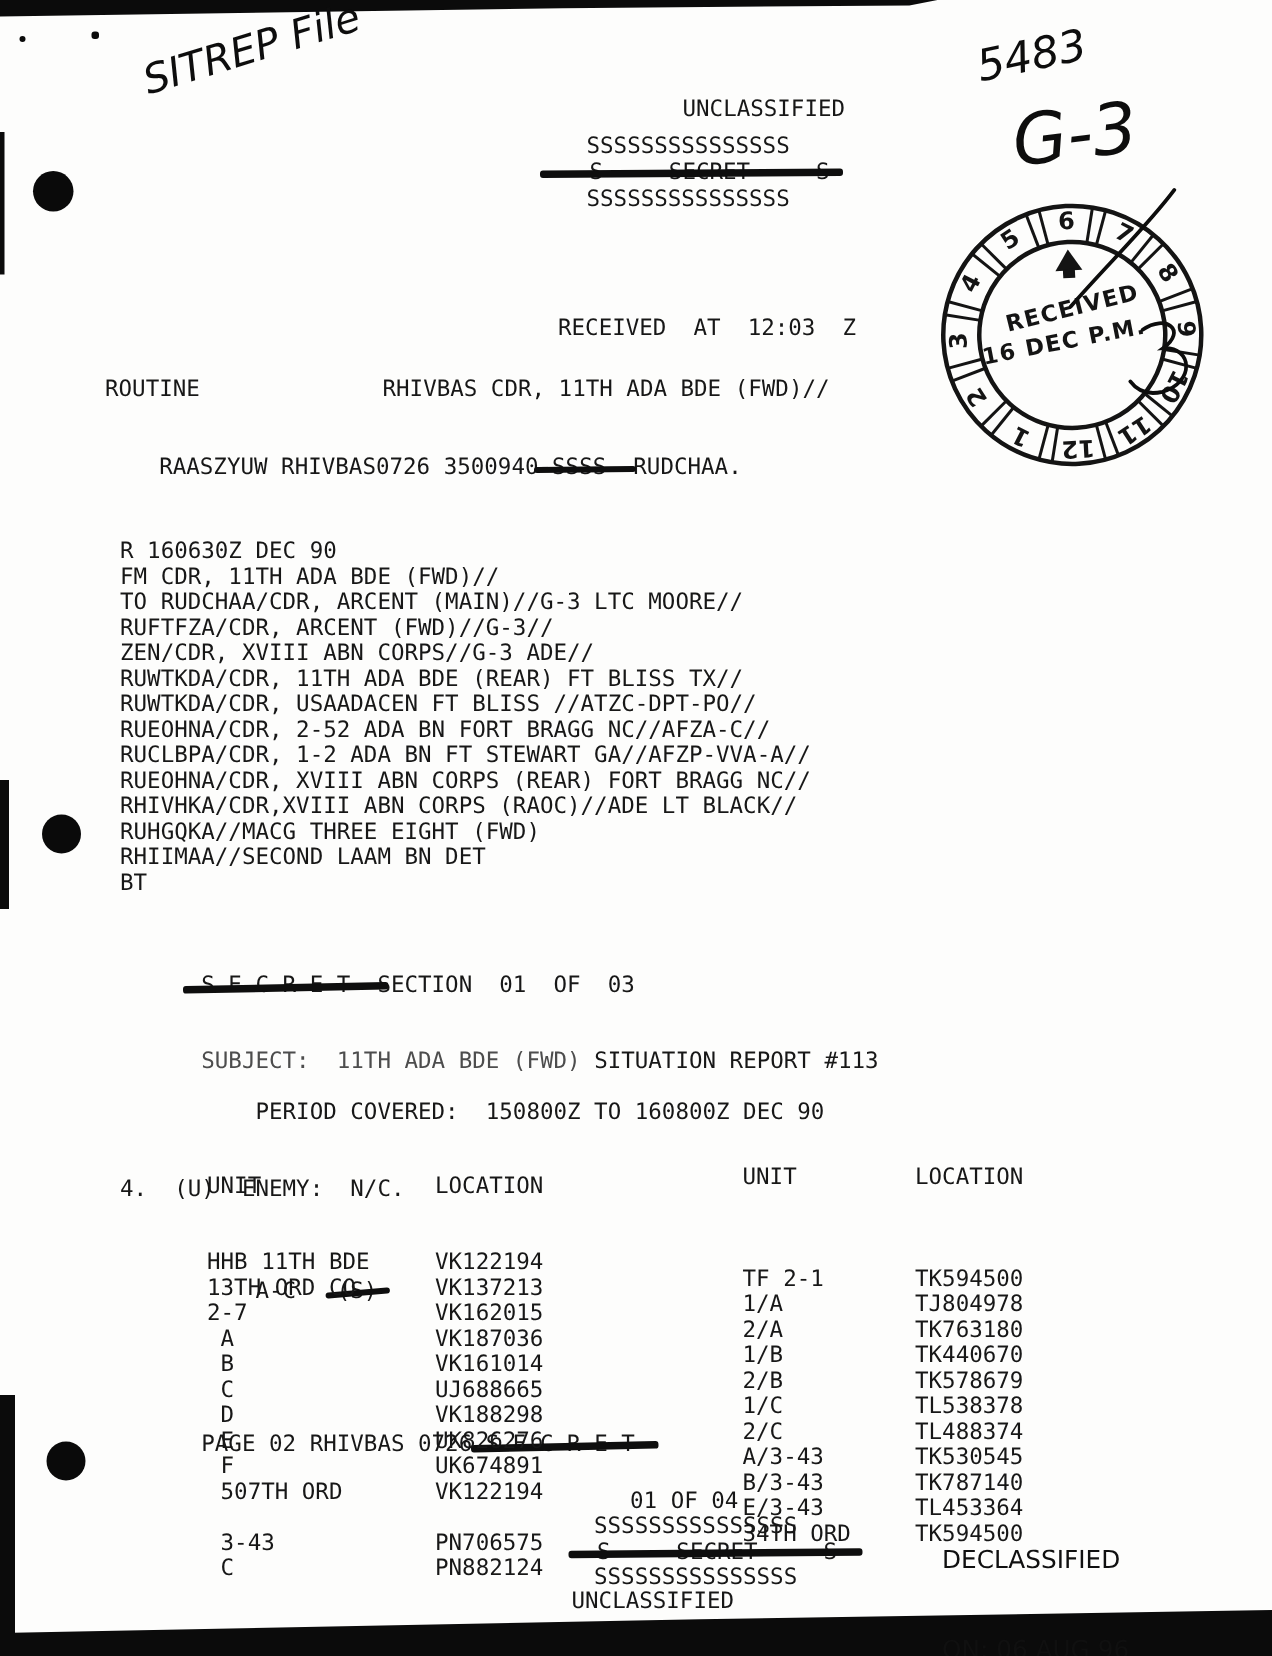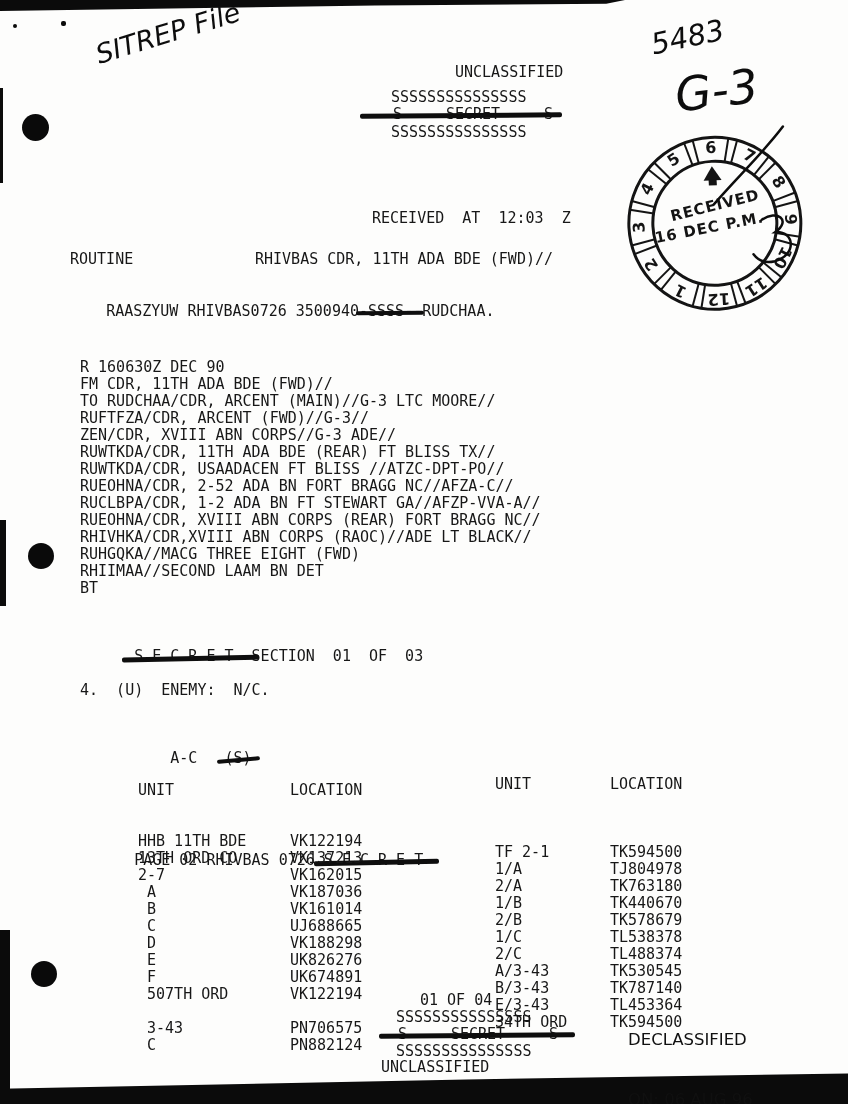--- a/index.html
+++ b/index.html
@@ -130,20 +130,24 @@
 
   <div class="abs mono" style="left:70px;top:286px;">
     <span>RAASZYUW RHIVBAS0726 3500940-</span><span class="struck st-routing">SSSS</span><span>--RUDCHAA.</span>
   </div>
 
   <div class="abs mono" style="left:80px;top:325px;">
     <div><div class="msgline">R 160630Z DEC 90</div><div class="msgline">FM CDR, 11TH ADA BDE (FWD)//</div><div class="msgline">TO RUDCHAA/CDR, ARCENT (MAIN)//G-3 LTC MOORE//</div><div class="msgline">RUFTFZA/CDR, ARCENT (FWD)//G-3//</div><div class="msgline">ZEN/CDR, XVIII ABN CORPS//G-3 ADE//</div><div class="msgline">RUWTKDA/CDR, 11TH ADA BDE (REAR) FT BLISS TX//</div><div class="msgline">RUWTKDA/CDR, USAADACEN FT BLISS //ATZC-DPT-PO//</div><div class="msgline">RUEOHNA/CDR, 2-52 ADA BN FORT BRAGG NC//AFZA-C//</div><div class="msgline">RUCLBPA/CDR, 1-2 ADA BN FT STEWART GA//AFZP-VVA-A//</div><div class="msgline">RUEOHNA/CDR, XVIII ABN CORPS (REAR) FORT BRAGG NC//</div><div class="msgline">RHIVHKA/CDR,XVIII ABN CORPS (RAOC)//ADE LT BLACK//</div><div class="msgline">RUHGQKA//MACG THREE EIGHT (FWD)</div><div class="msgline">RHIIMAA//SECOND LAAM BN DET</div><div class="msgline">BT</div></div>
     <div class="msgline">
       <span class="struck st-section">S E C R E T</span><span>  SECTION  01  OF  03</span>
     </div>
+    <div class="msgline">
+      <span style="color:#4d4d4d;">SUBJECT:  </span><span style="color:#4d4d4d;">11TH ADA BDE (FWD) </span><span>SITUATION REPORT #113</span>
+    </div>
+    <div class="msgline">          PERIOD COVERED:  150800Z TO 160800Z DEC 90</div>
     <div class="msgline">4.  (U)  ENEMY:  N/C.</div>
     <div class="msgline">
       <span>    A-C   </span><span class="struck st-ac">(S)</span>
     </div>
     <div class="msgline"></div>
     <div class="msgline">
       <span>PAGE 02 RHIVBAS 0726 </span><span class="struck st-page">S E C R E T</span>
     </div>
   </div>
 

